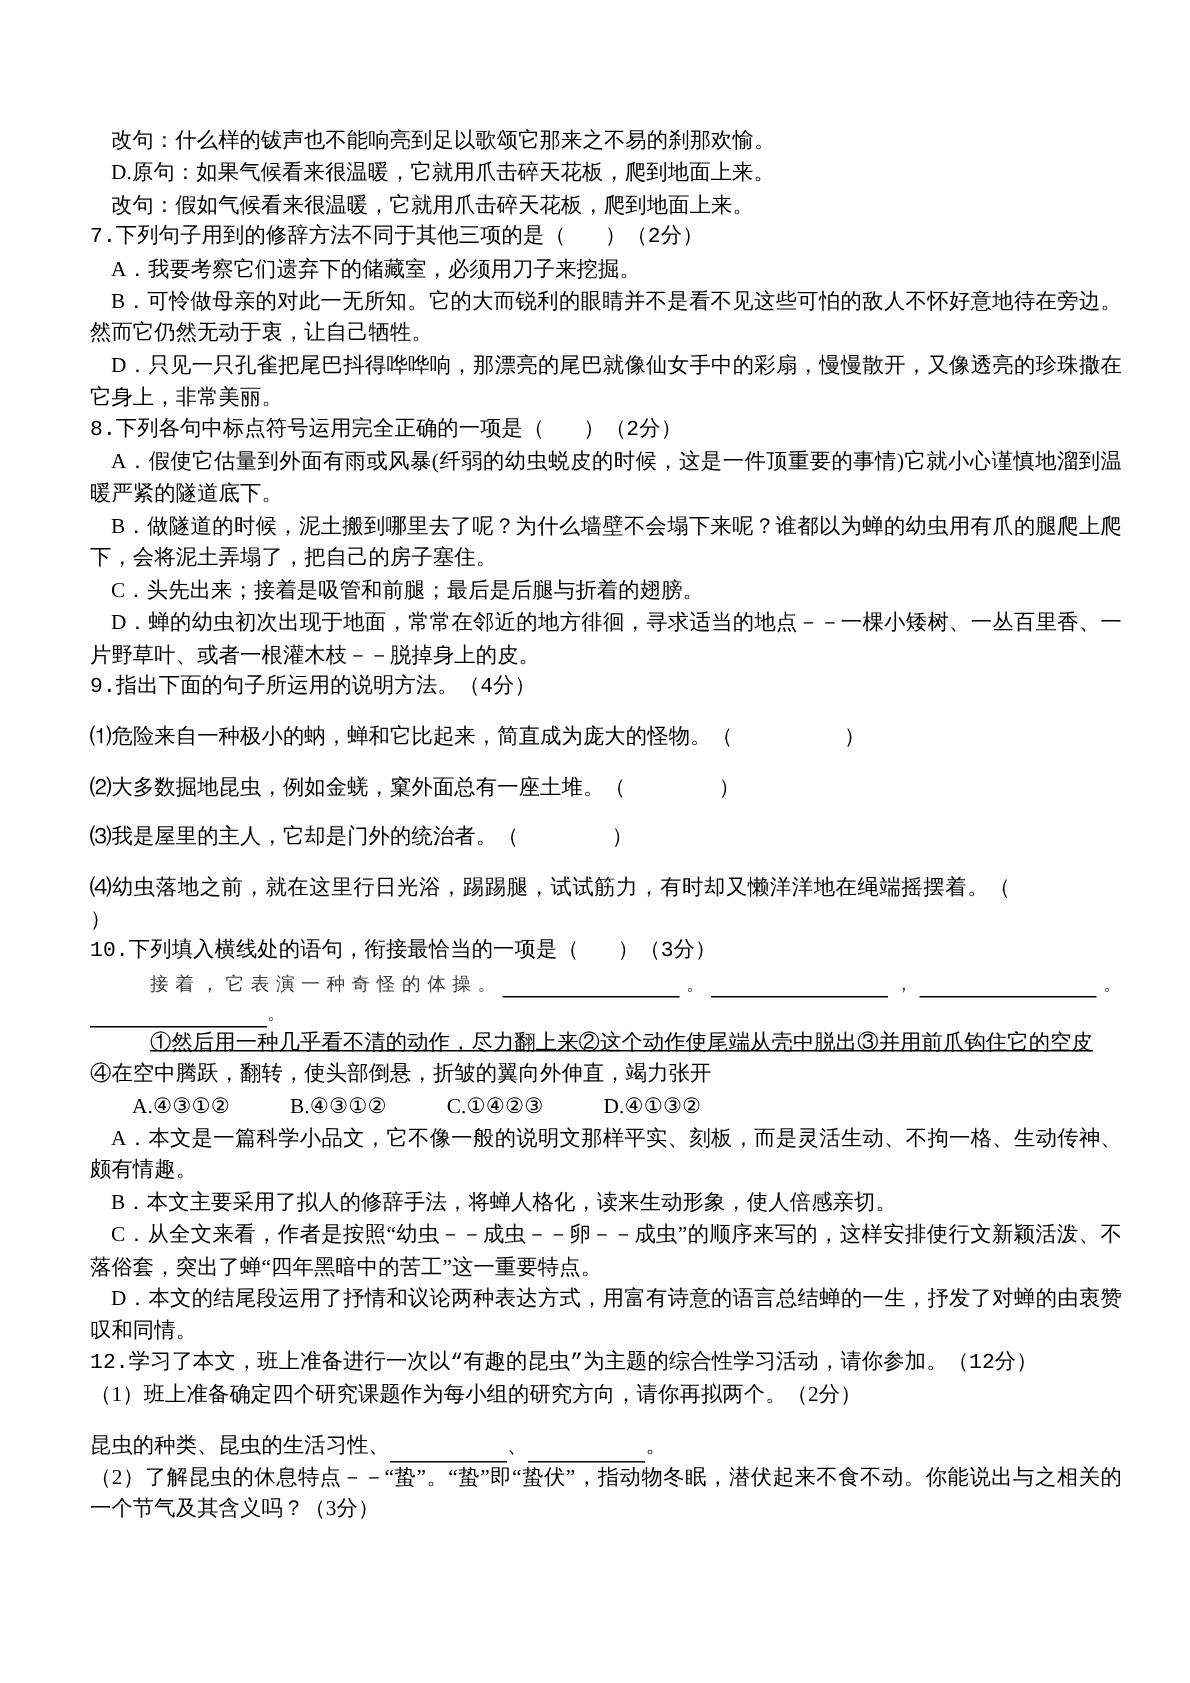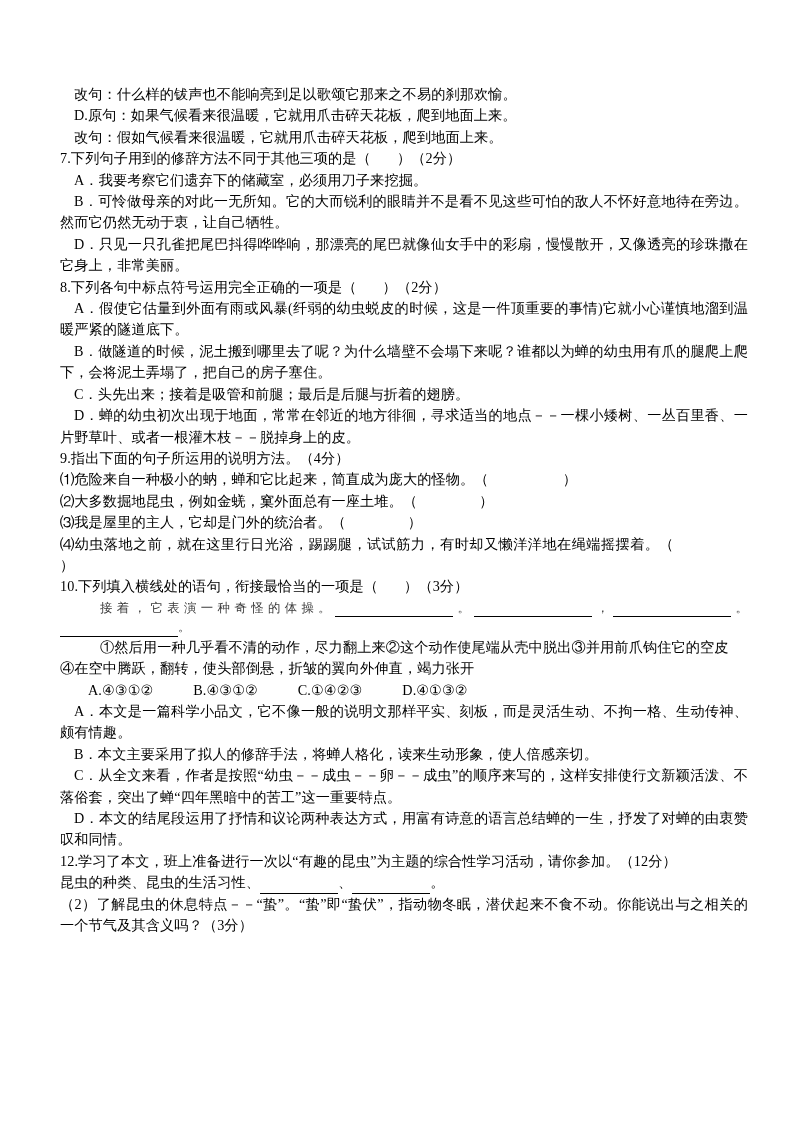--- a/index.html
+++ b/index.html
@@ -31,28 +31,30 @@
     line-height: 21.4px;
     letter-spacing: 0.1px;
     text-align: justify;
     text-justify: inter-ideograph;
     white-space: normal;
     word-break: break-all;
   }
   
   .q-line {
     text-indent: 0;
+    font-family: Liberation Mono, monospace;
   }
   
   .opt-line {
     text-indent: 14px;
   }
   
   .sub-line {
     text-indent: 0;
+    margin-top: 12px;
   }
   
   .paren-line {
     text-indent: 0;
   }
   
   .passage {
     font-family: "DejaVu Sans", sans-serif;
     font-size: 12.4px;
     line-height: 19.5px;
@@ -61,20 +63,21 @@
   }
   .passage-first {
     text-indent: 40px;
   }
   .passage-last {
     text-indent: 0;
   }
   
   .frag-first {
     text-indent: 40px;
+    text-decoration: underline;
   }
   .frag-second {
     text-indent: 0;
   }
   
   .choices-line {
     text-indent: 14px;
   }
   .choice {
     display: inline-block;
@@ -184,20 +187,23 @@
     <div class="ln opt-line">
       <span>C．</span><span>从全文来看，作者是按照“幼虫－－成虫－－卵－－成虫”的顺序来写的，这样安排使行文新颖活泼、不落俗套，突出了蝉“四年黑暗中的苦工”这一重要特点。</span>
     </div>
     <div class="ln opt-line">
       <span>D．</span><span>本文的结尾段运用了抒情和议论两种表达方式，用富有诗意的语言总结蝉的一生，抒发了对蝉的由衷赞叹和同情。</span>
     </div>
 
     <div class="ln q-line">
       <span>12.</span><span>学习了本文，班上准备进行一次以“有趣的昆虫”为主题的综合性学习活动，请你参加。（12分）</span>
     </div>
+    <div class="ln paren-line">
+      <span>（1）</span><span>班上准备确定四个研究课题作为每小组的研究方向，请你再拟两个。（2分）</span>
+    </div>
     <div class="ln sub-line">
       <span>昆虫的种类、昆虫的生活习性、</span><span class="blank blank-md"></span><span>、</span><span class="blank blank-md"></span><span>。</span>
     </div>
     <div class="ln paren-line">
       <span>（2）</span><span>了解昆虫的休息特点－－“蛰”。“蛰”即“蛰伏”，指动物冬眠，潜伏起来不食不动。你能说出与之相关的一个节气及其含义吗？（3分）</span>
     </div>
 
   </div>
 </div>
 

